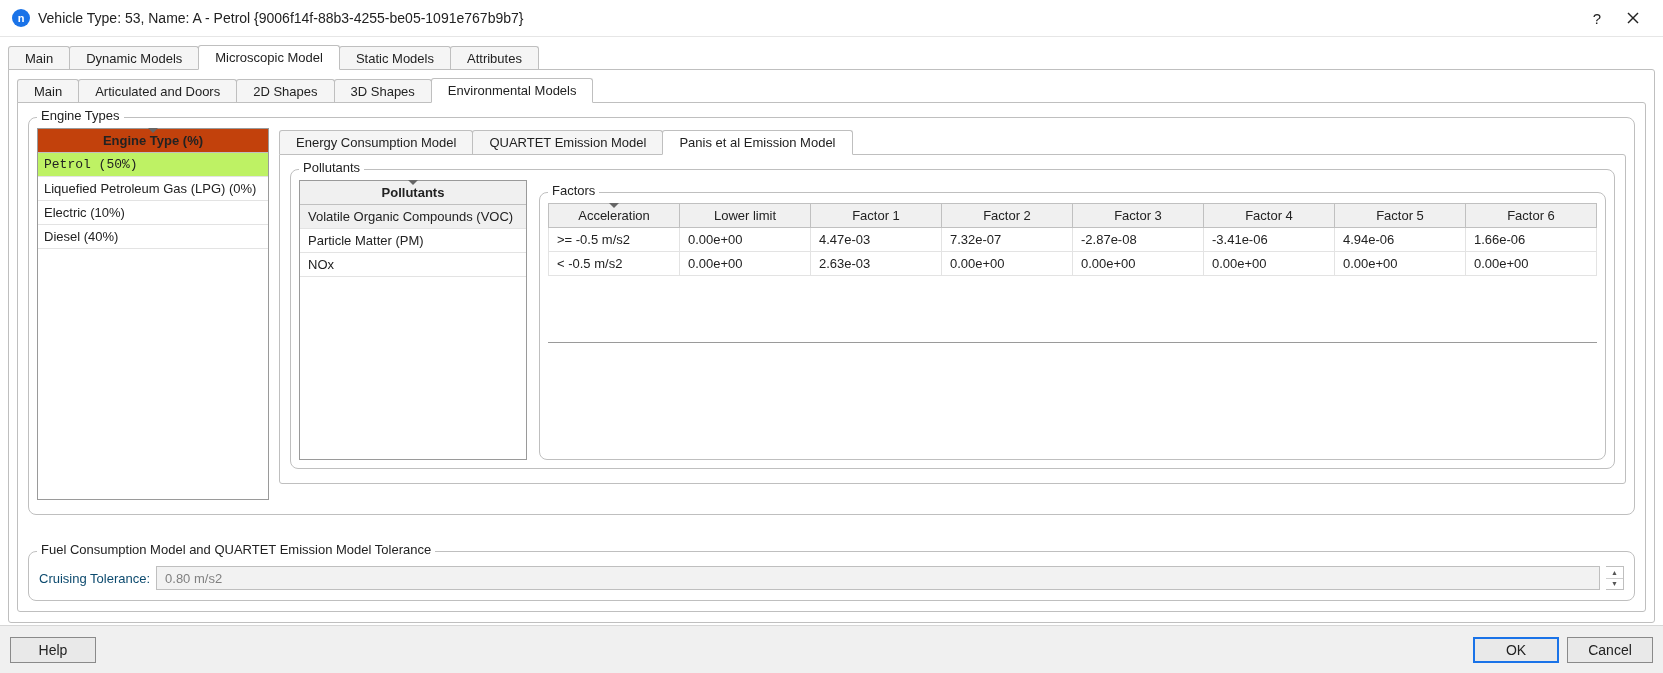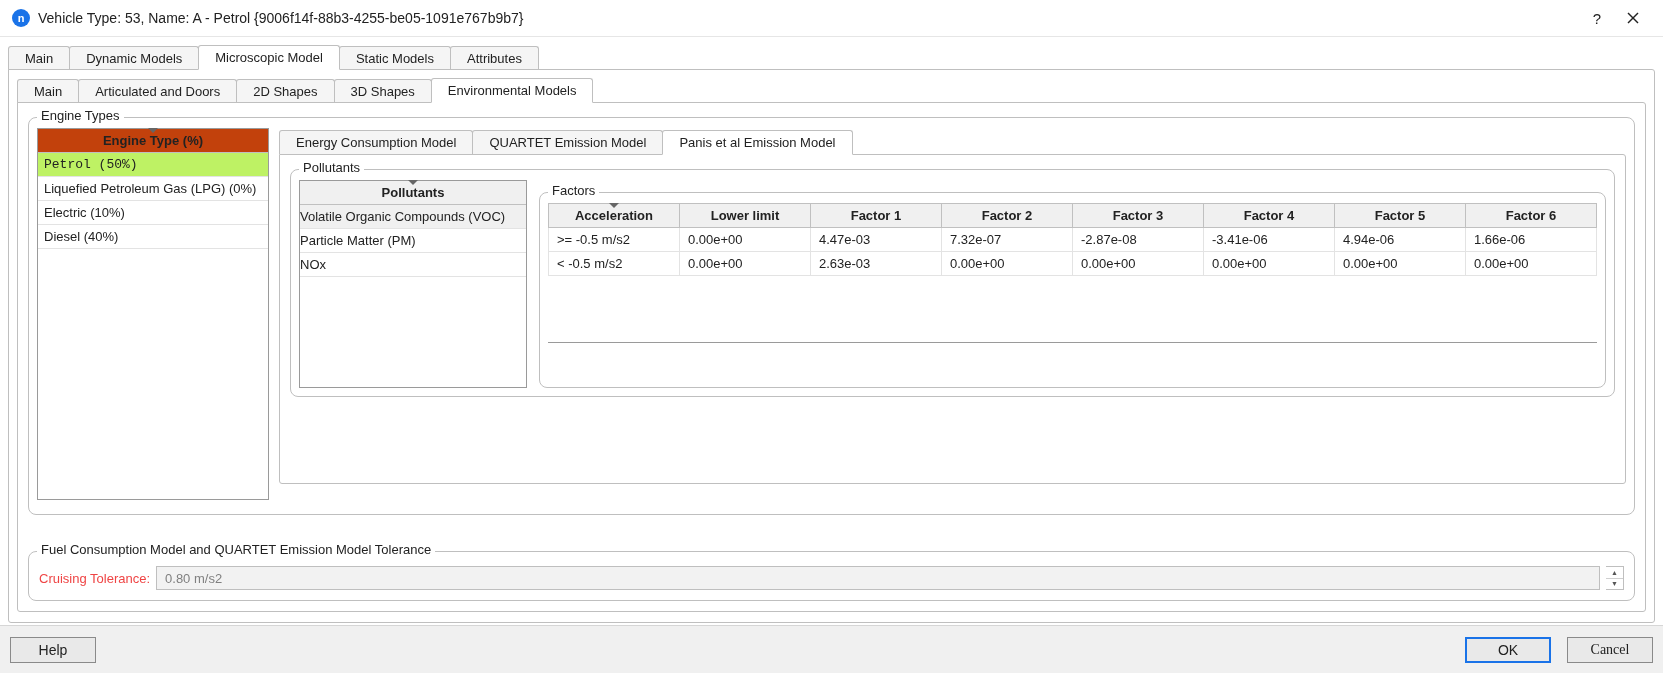--- a/index.html
+++ b/index.html
@@ -44,52 +44,52 @@
 
 .right-column { flex: 1; display: flex; flex-direction: column; gap: 14px; }
 
 
 .tabs3 { display: flex; align-items: center; height: 26px; }
 .tab3 { padding: 4px 16px; border: 1px solid #bfbfbf; border-bottom: none; border-top-left-radius: 3px; border-top-right-radius: 3px; background: #f5f5f5; margin-right: -1px; cursor: pointer; position: relative; top: 1px; font-size: 13px;}
 .tab3.active { background: #fff; z-index: 2; border-bottom: 1px solid #fff; }
 .tabs3-content { border: 1px solid #bfbfbf; border-radius: 0 3px 3px 3px; background: #fff; height: 330px; position: relative; }
 
 
-.pollutants-group { margin: 14px 10px 10px 10px; height: 228px; }
+.pollutants-group { margin: 14px 10px 10px 10px; height: 300px; }
 .pollutants-flex { display: flex; gap: 12px; padding: 10px 8px 8px 8px; height: 100%; }
 .pollutants-table { width: 228px; border: 1px solid #9a9a9a; }
 .pollutants-table .hdr { background: #f0f0f0; border-bottom: 1px solid #c0c0c0; text-align: center; font-weight: 600; padding: 4px 6px; position:relative;}
 .pollutants-table .hdr::before { content:""; position:absolute; top:-1px; left:50%; transform:translateX(-50%); border-left:5px solid transparent;border-right:5px solid transparent;border-top:5px solid #666;}
-.pollutants-table .row { padding: 4px 0; border-bottom: 1px solid #e3e3e3; cursor: pointer; }
+.pollutants-table .row { padding: 4px 8px; border-bottom: 1px solid #e3e3e3; cursor: pointer; }
 .pollutants-table .row.sel { background: #f0f0f0; }
 
 
 .factors-group { flex: 1; }
 .factors-inner { padding: 10px 8px 8px 8px; }
 .factors-table { width: 100%; border: 1px solid #9a9a9a; border-collapse: collapse; table-layout: fixed; }
-.factors-table th { background: #f0f0f0; border: 1px solid #c0c0c0; font-weight: 700; padding: 4px 6px; text-align: center; position:relative;}
+.factors-table th { background: #f0f0f0; border: 1px solid #c0c0c0; font-weight: 400; padding: 4px 6px; text-align: center; position:relative;}
 .factors-table th.first::before { content:""; position:absolute; top:-1px; left:50%; transform:translateX(-50%); border-left:5px solid transparent;border-right:5px solid transparent;border-top:5px solid #666;}
 .factors-table td { border: 1px solid #e3e3e3; padding: 4px 8px; }
 .factors-table-wrap { border-bottom: 1px solid #9a9a9a; height: 140px; overflow:hidden; position:relative;}
 
 
 .tol-group { margin: 14px 10px 10px 10px; padding: 14px 10px 10px 10px; }
 .tol-row { display: flex; align-items: center; gap: 6px; }
-.tol-row label { color: #ef4444; }
+.tol-row label { color: #0c4a6e; }
 .tol-row input { flex: 1; height: 24px; border: 1px solid #bfbfbf; background: #f2f2f2; padding: 0 8px; color: #808080; }
 .spin { width: 18px; height: 24px; border: 1px solid #bfbfbf; border-left: none; display: flex; flex-direction: column; }
 .spin div { flex: 1; display: flex; align-items: center; justify-content: center; font-size: 7px; color: #555; cursor: pointer; }
 .spin div:first-child { border-bottom: 1px solid #cfcfcf; }
 
 
 .button-bar { position: absolute; left: 0; right: 0; bottom: 0; height: 48px; display: flex; align-items: center; padding: 0 10px; background: #f0f0f0; border-top: 1px solid #d6d6d6;}
 .button-bar .btn { min-width: 86px; height: 26px; border: 1px solid #8a8a8a; background: #e9e9e9; display: flex; align-items: center; justify-content: center; cursor: pointer; font-size: 14px;}
 .button-bar .spacer { flex: 1; }
 .button-bar .btn.ok { border: 2px solid #1a73e8; background: #e9e9e9; }
-.button-bar .btn + .btn { margin-left: 16px; font-family: Liberation Serif, serif; }
+.button-bar .btn + .btn { margin-left: 8px; }
 
 
 .engine-group { margin: 14px 10px 0 10px; height: calc(100% - 110px); }
 .bottom-area { position: absolute; left: 0; right: 0; bottom: 0; }
 </style>
 </head>
 <body>
 
 <div class="titlebar">
   <div class="app-icon">

